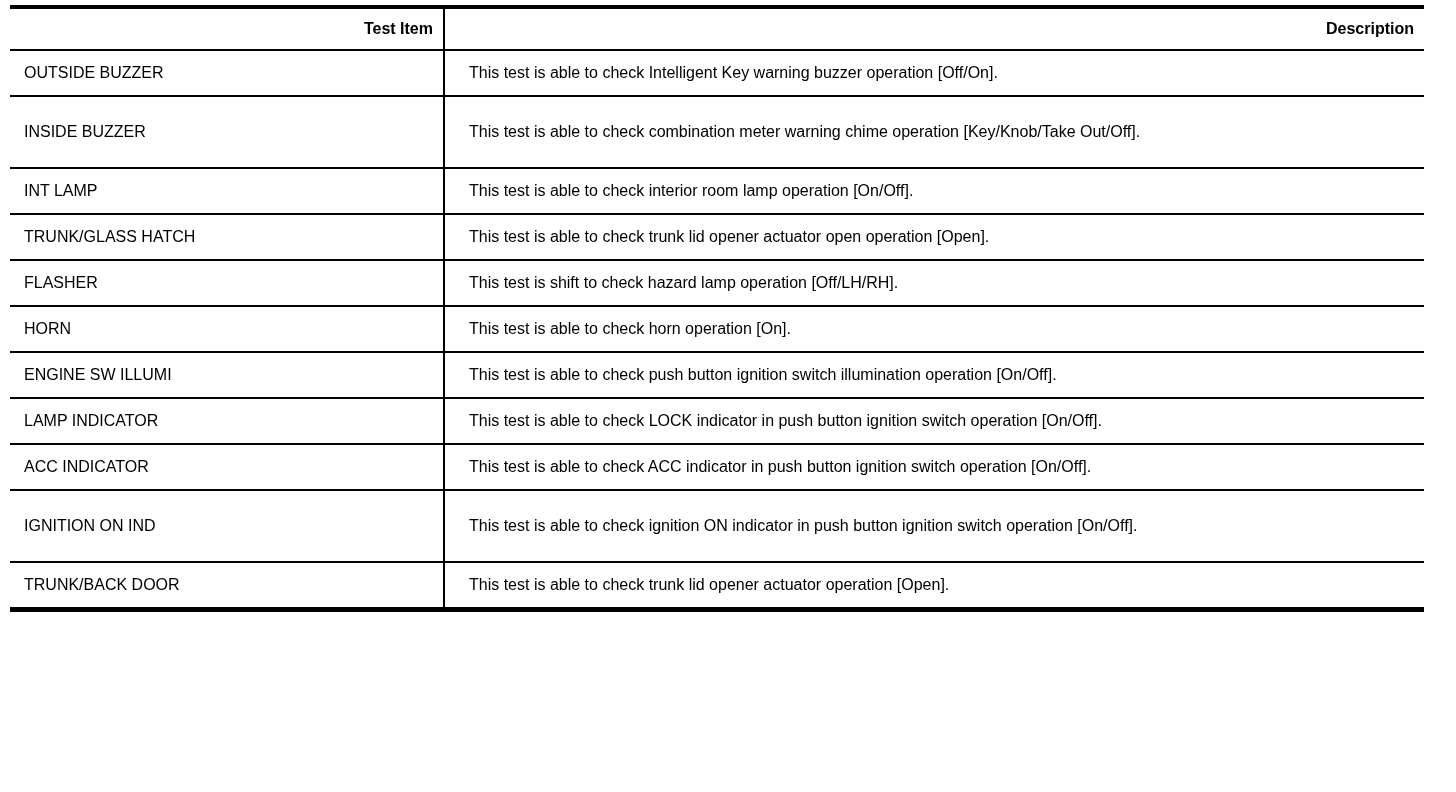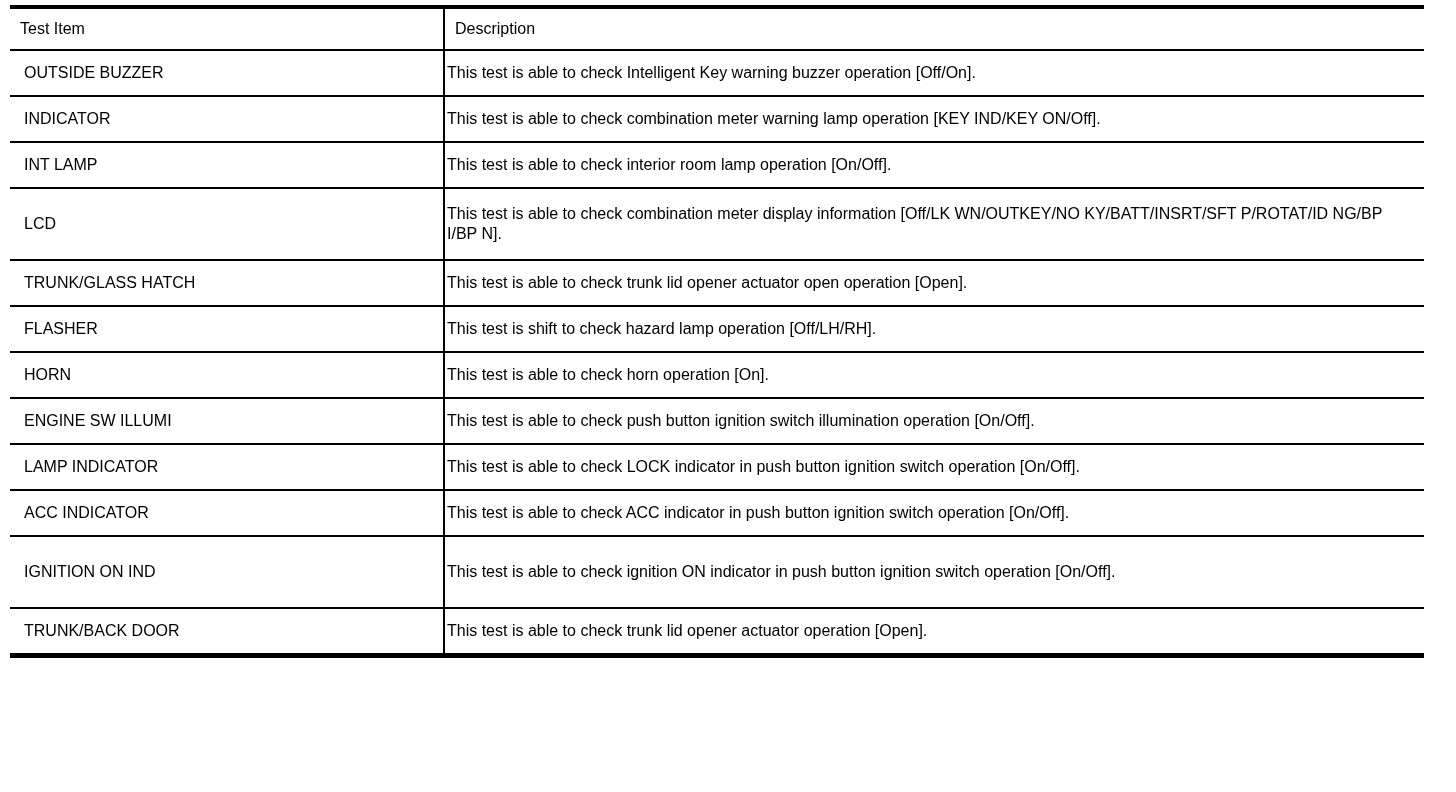--- a/index.html
+++ b/index.html
@@ -43,22 +43,22 @@
   table.spec-table col.col-desc { width: 980px; }
 
   
   table.spec-table {
     border-top: 4px solid #000;
     border-bottom: 5px solid #000;
   }
 
   
   thead th {
-    font-weight: normal;
-    text-align: left;
+    font-weight: bold;
+    text-align: right;
     vertical-align: middle;
     height: 36px;
     padding: 2px 10px;
     border-bottom: 2px solid #000;
   }
 
   thead th.th-item {
     border-right: 2px solid #000;
   }
 
@@ -70,21 +70,21 @@
     text-align: left;
   }
 
   tbody td.cell-item {
     border-right: 2px solid #000;
     padding-left: 14px;
     white-space: nowrap;
   }
 
   tbody td.cell-desc {
-    padding-left: 2px;
+    padding-left: 24px;
     padding-right: 20px;
   }
 
   tbody tr:last-child td {
     border-bottom: none;
   }
 
   
   tbody tr.row-1line td { height: 26px; }
   tbody tr.row-2line td { height: 52px; }
@@ -103,31 +103,27 @@
         <tr>
           <th class="th-item">Test Item</th>
           <th class="th-desc">Description</th>
         </tr>
       </thead>
       <tbody id="table-body">
           <tr class="row-1line">
             <td class="cell-item">OUTSIDE BUZZER</td>
             <td class="cell-desc">This test is able to check Intelligent Key warning buzzer operation [Off/On].</td>
           </tr>
-          <tr class="row-1line">
-            <td class="cell-item">INDICATOR</td>
-            <td class="cell-desc">This test is able to check combination meter warning lamp operation [KEY IND/KEY ON/Off].</td>
+          <tr class="row-2line">
+            <td class="cell-item">INSIDE BUZZER</td>
+            <td class="cell-desc">This test is able to check combination meter warning chime operation [Key/Knob/Take Out/Off].</td>
           </tr>
           <tr class="row-1line">
             <td class="cell-item">INT LAMP</td>
             <td class="cell-desc">This test is able to check interior room lamp operation [On/Off].</td>
-          </tr>
-          <tr class="row-2line">
-            <td class="cell-item">LCD</td>
-            <td class="cell-desc">This test is able to check combination meter display information [Off/LK WN/OUTKEY/NO KY/BATT/INSRT/SFT P/ROTAT/ID NG/BP I/BP N].</td>
           </tr>
           <tr class="row-1line">
             <td class="cell-item">TRUNK/GLASS HATCH</td>
             <td class="cell-desc">This test is able to check trunk lid opener actuator open operation [Open].</td>
           </tr>
           <tr class="row-1line">
             <td class="cell-item">FLASHER</td>
             <td class="cell-desc">This test is shift to check hazard lamp operation [Off/LH/RH].</td>
           </tr>
           <tr class="row-1line">

